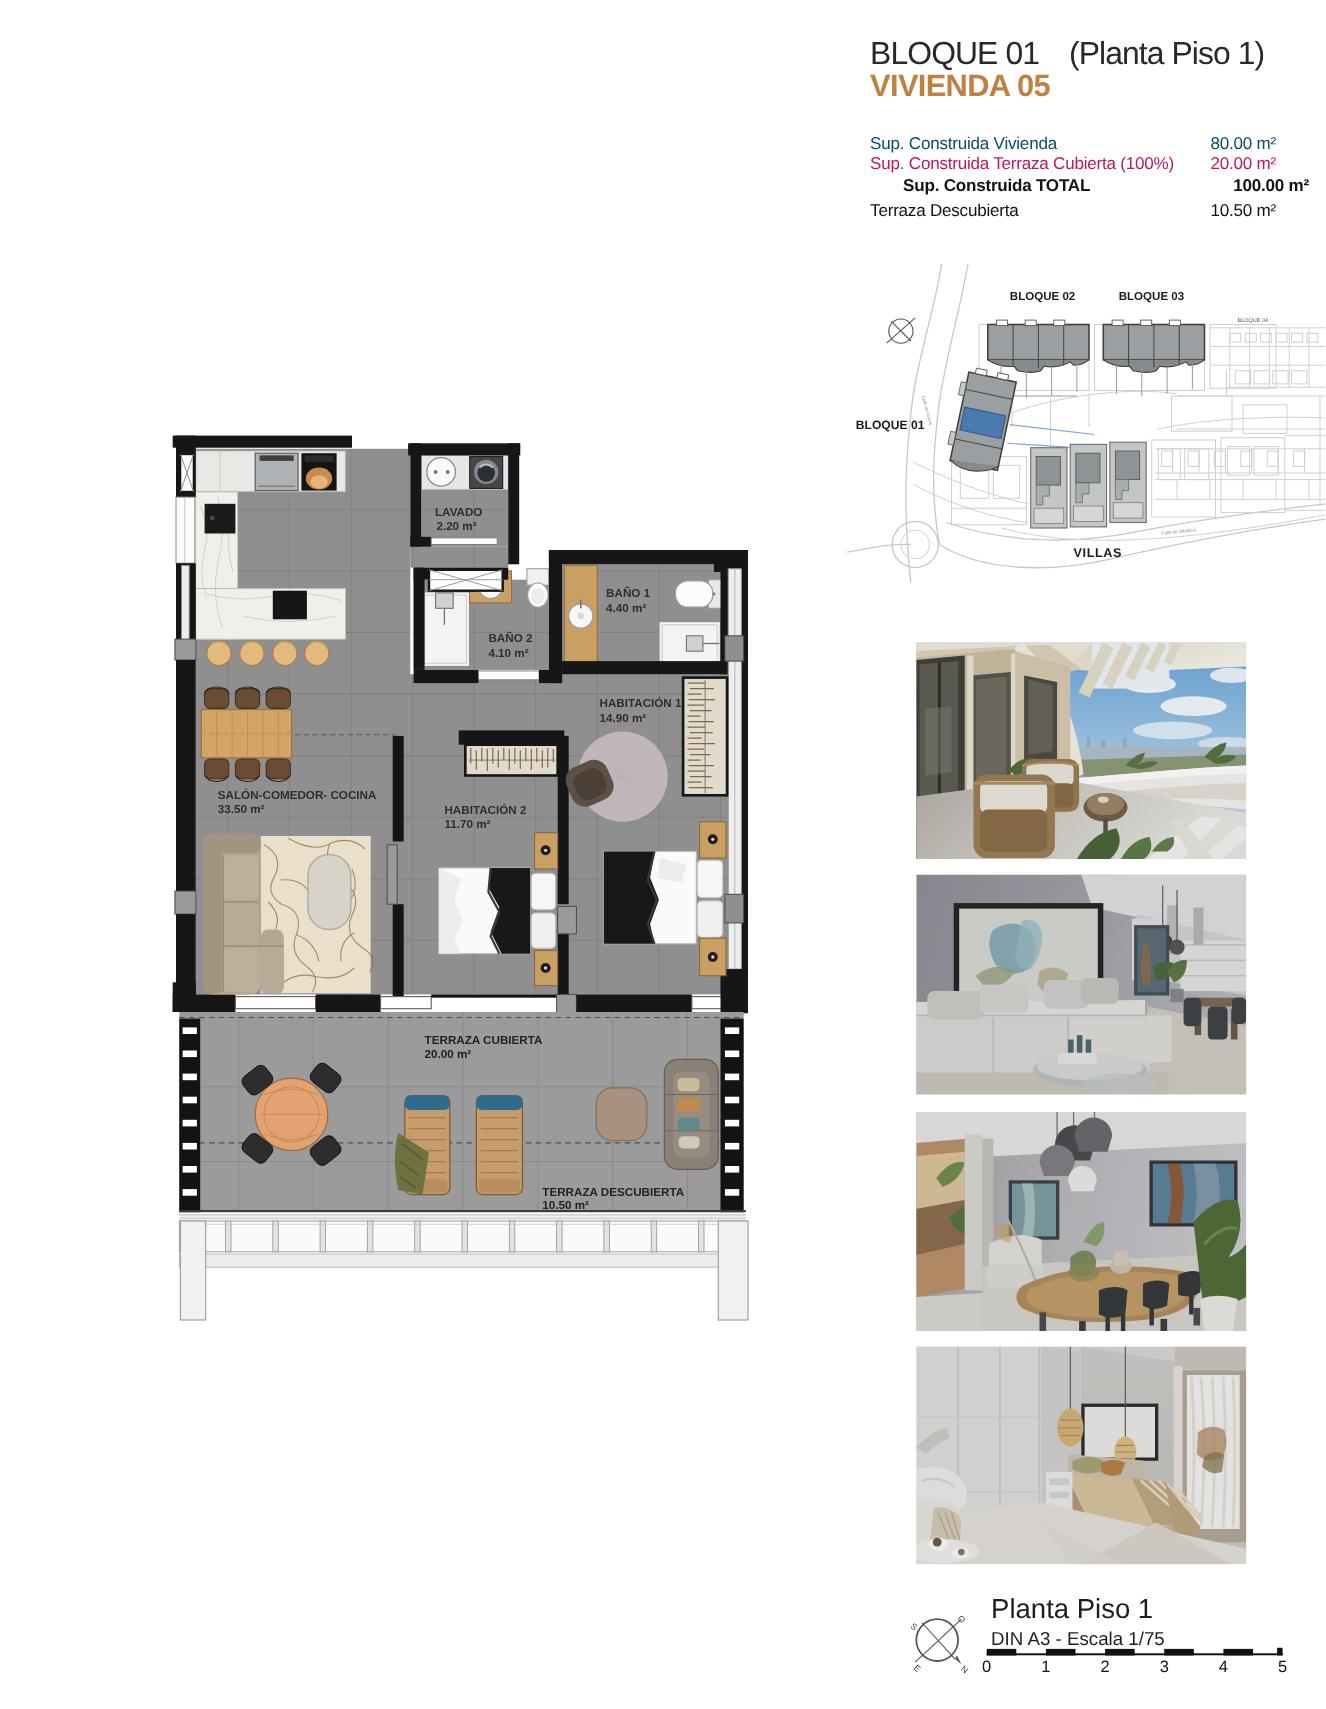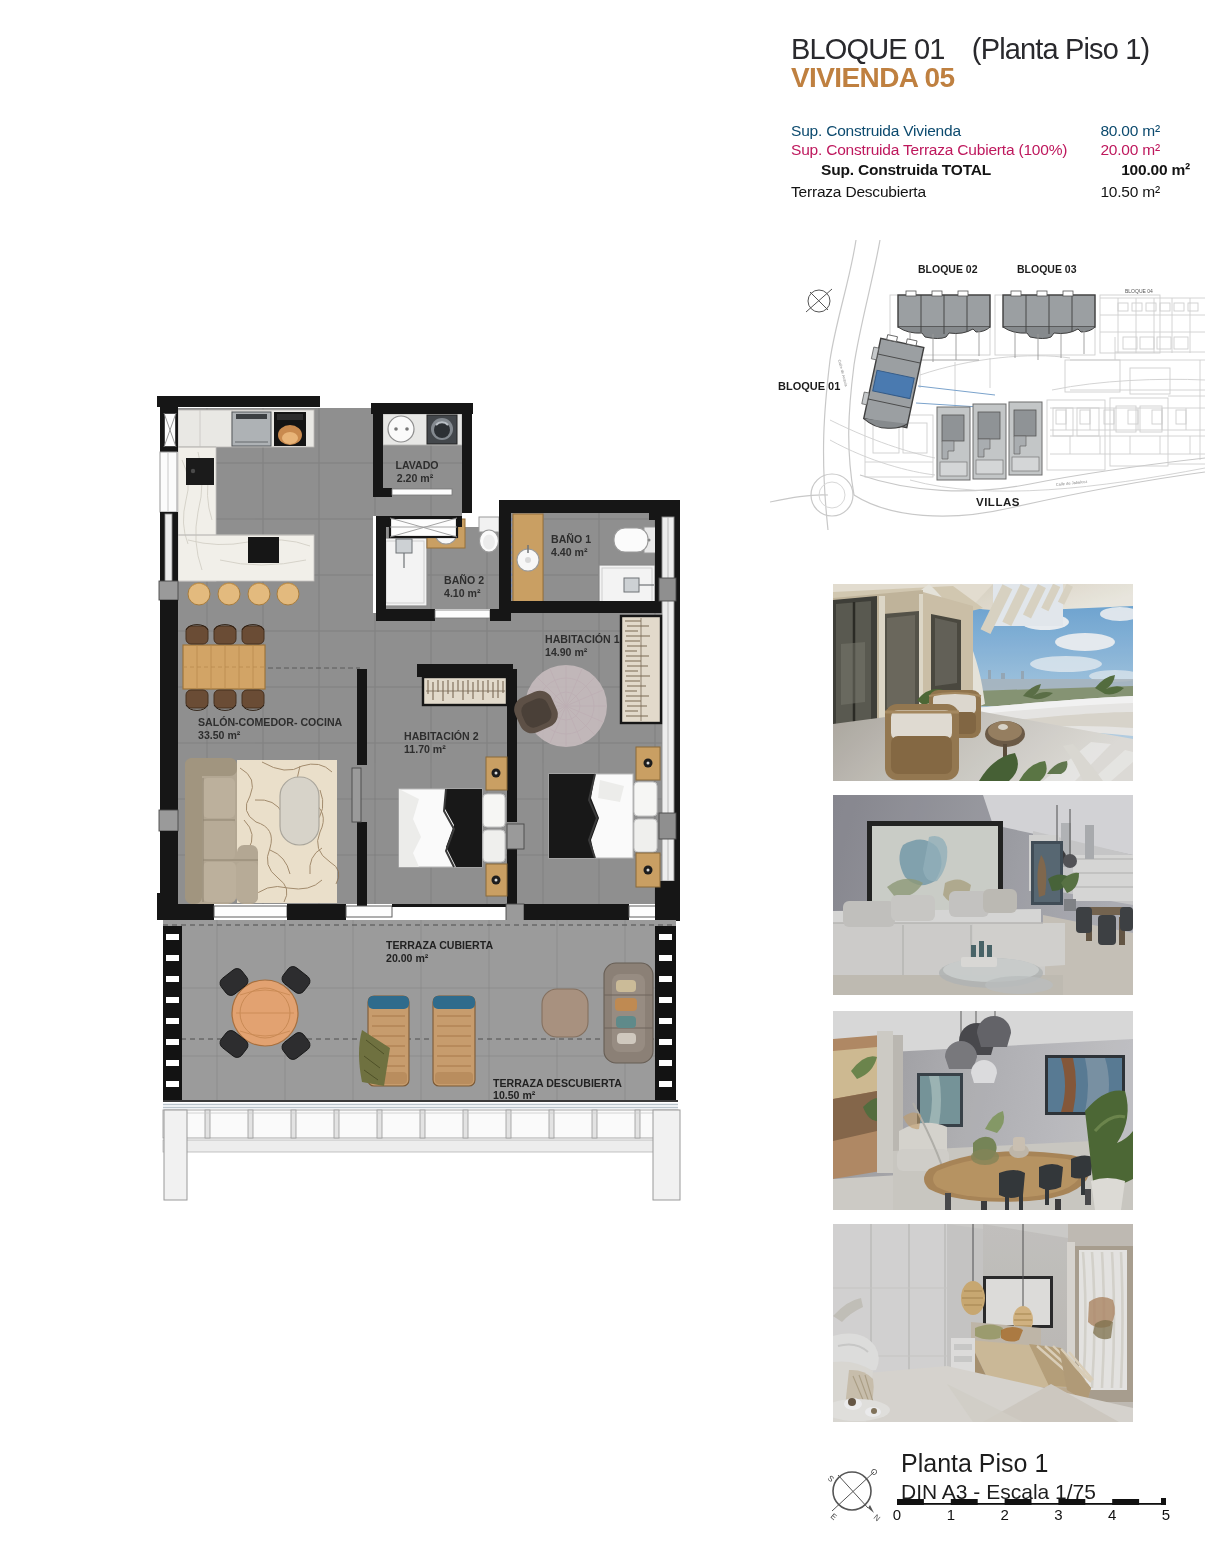--- a/index.html
+++ b/index.html
@@ -915,21 +915,21 @@
   </g>
 
   <g fill="#222" font-family="Liberation Sans, sans-serif" font-size="10.6" font-weight="bold">
     <text x="493" y="1087">TERRAZA DESCUBIERTA</text>
       <text x="493" y="1099">10.50 m²</text>
   </g>
 </svg>
 
 <div class="abs" style="left:901px;top:1449px;font-size:25px;color:#1d1d1d;">Planta Piso 1</div>
 
-<div class="abs" style="left:901px;top:1480px;font-size:21px;color:#1d1d1d;">DIN A3 - Escala 1/75</div>
+<div class="abs" style="left:901px;top:1480px;font-size:17px;color:#1d1d1d;">DIN A3 - Escala 1/75</div>
 
 <svg class="abs" style="left:824px;top:1462px;" width="60" height="62" viewBox="0 0 60 62">
   <circle cx="28" cy="29" r="19" fill="#fff" stroke="#555" stroke-width="1.6"></circle>
   <line x1="8" y1="49" x2="50" y2="10" stroke="#555" stroke-width="1"></line>
   <line x1="14" y1="13" x2="44" y2="46" stroke="#555" stroke-width="1"></line>
   <path d="M44,46 l6,5 l-4,-8 z" fill="#555"></path>
   <text x="46" y="10" font-size="8" fill="#444" transform="rotate(40 46 10)">O</text>
   <text x="3" y="17" font-size="8" fill="#444" transform="rotate(40 3 17)">S</text>
   <text x="49" y="56" font-size="8" fill="#444" transform="rotate(40 49 56)">N</text>
   <text x="6" y="55" font-size="8" fill="#444" transform="rotate(40 6 55)">E</text>

